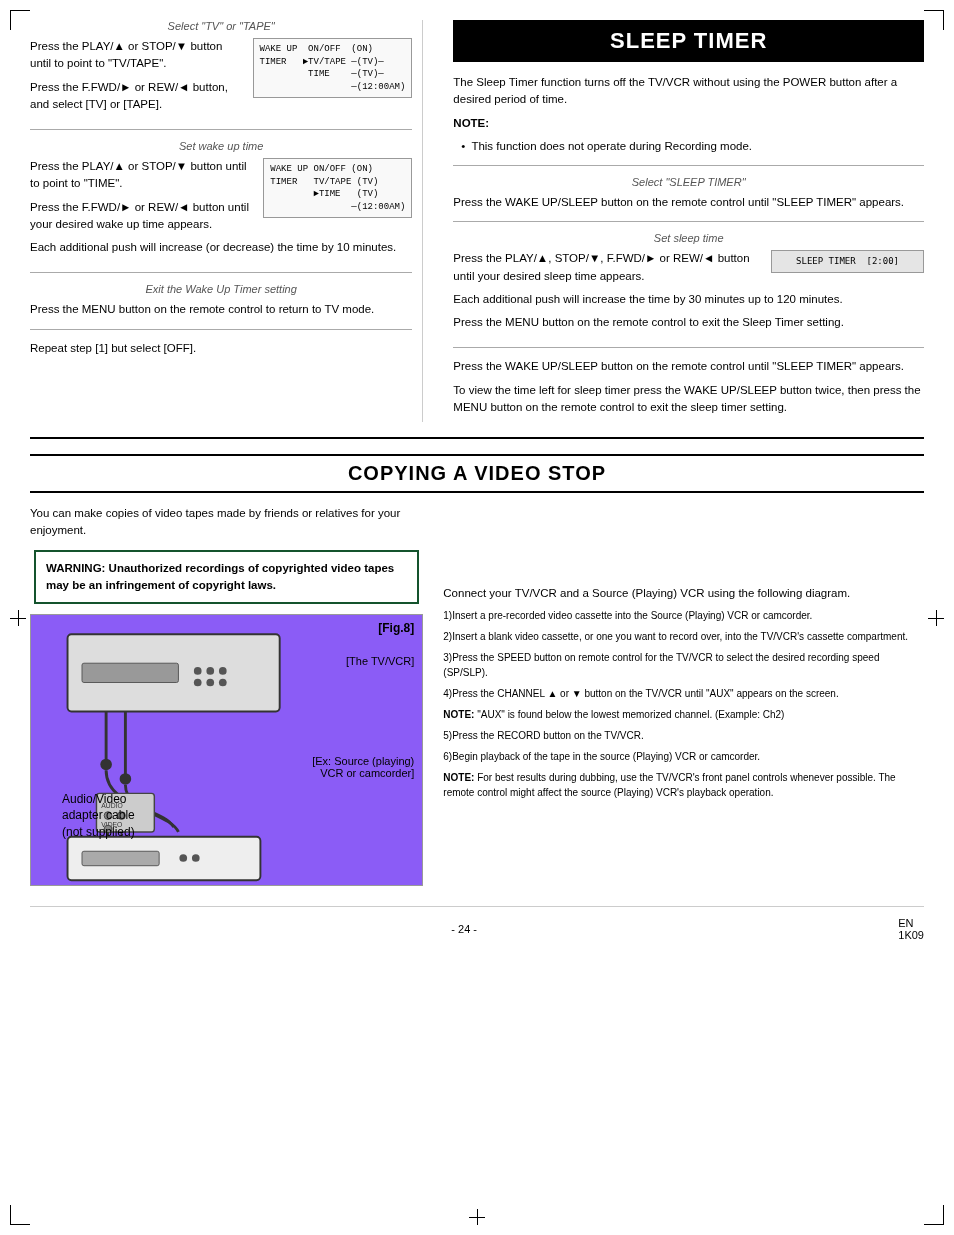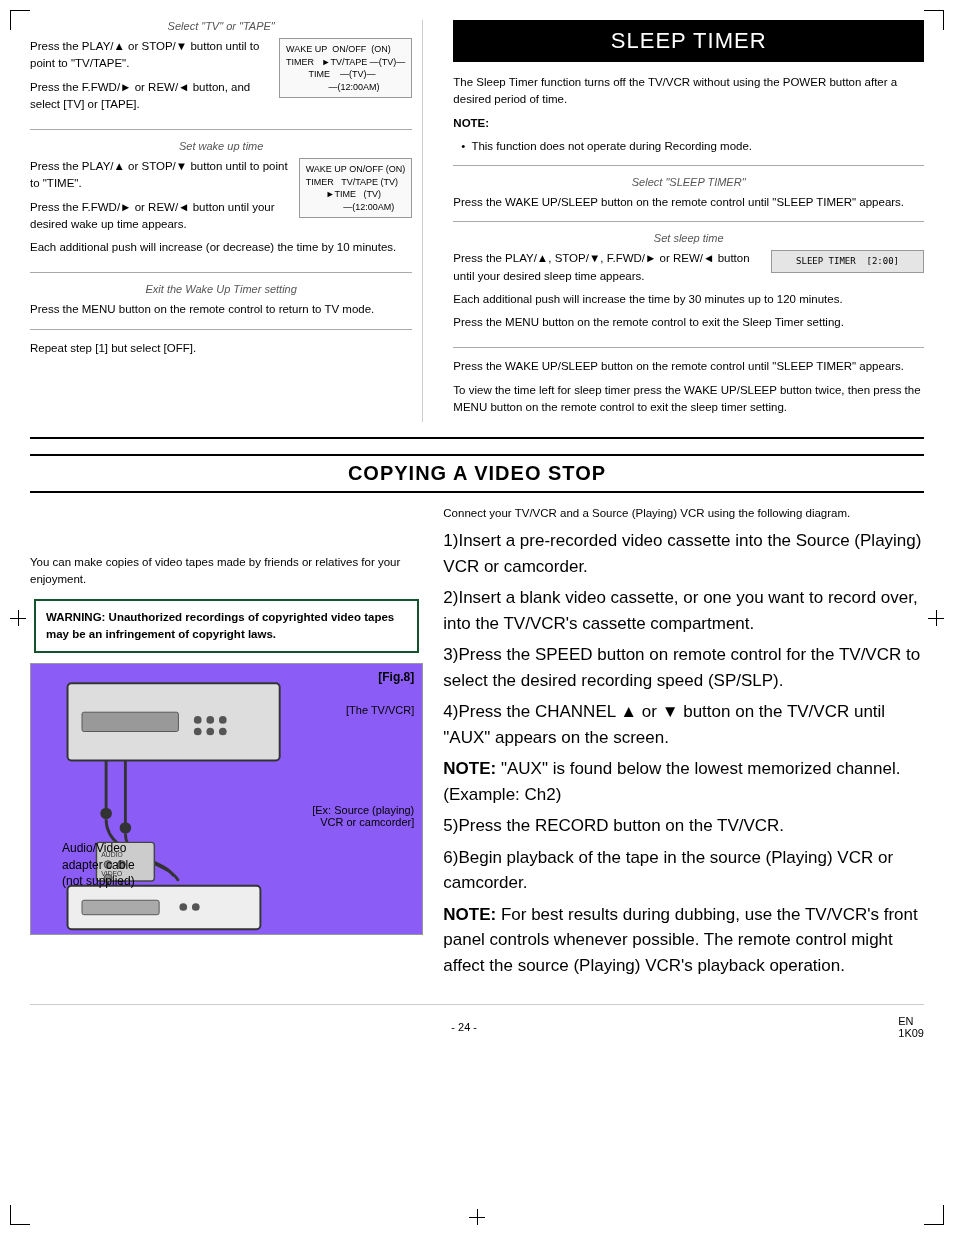--- a/index.html
+++ b/index.html
@@ -32,21 +32,21 @@
     }
     .right-col {
       width: 55%;
       padding-left: 10px;
     }
     .section-title-bar {
       background: #000;
       color: #fff;
       text-align: center;
       font-size: 22px;
-      font-weight: normal;
+      font-weight: bold;
       padding: 8px 20px;
       margin-bottom: 12px;
       letter-spacing: 1px;
     }
     .subsection-title {
       text-align: center;
       font-size: 11px;
       color: #555;
       margin-bottom: 6px;
       font-style: italic;
@@ -74,21 +74,21 @@
       content: "•";
       flex-shrink: 0;
     }
     
     .diagram-box {
       border: 1px solid #999;
       padding: 4px 6px;
       font-size: 9px;
       display: inline-block;
       background: #f9f9f9;
-      font-family: Liberation Sans, sans-serif;
+      font-family: Liberation Mono, monospace;
       line-height: 1.4;
       float: right;
       margin: 0 0 6px 10px;
     }
     
     .sleep-diagram-box {
       border: 1px solid #999;
       padding: 4px 24px;
       font-size: 9px;
       display: inline-block;
@@ -167,21 +167,21 @@
     }
     .audio-label {
       position: absolute;
       bottom: 44px;
       left: 8px;
       font-size: 12px;
       line-height: 1.4;
       margin-left: 23px;
     }
     .numbered-item {
-      font-size: 17px;
+      font-size: 10px;
       line-height: 1.5;
       margin-bottom: 6px;
     }
     
     .page-footer {
       display: flex;
       justify-content: space-between;
       align-items: center;
       margin-top: 20px;
       padding-top: 10px;

